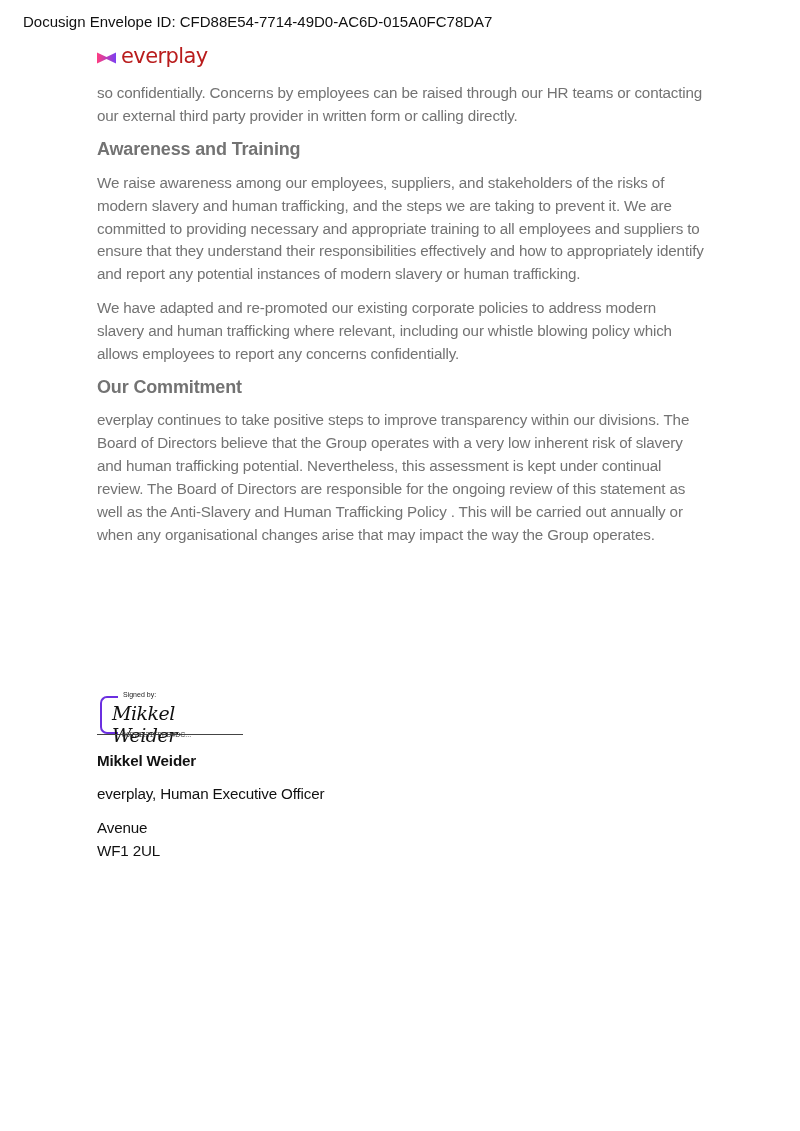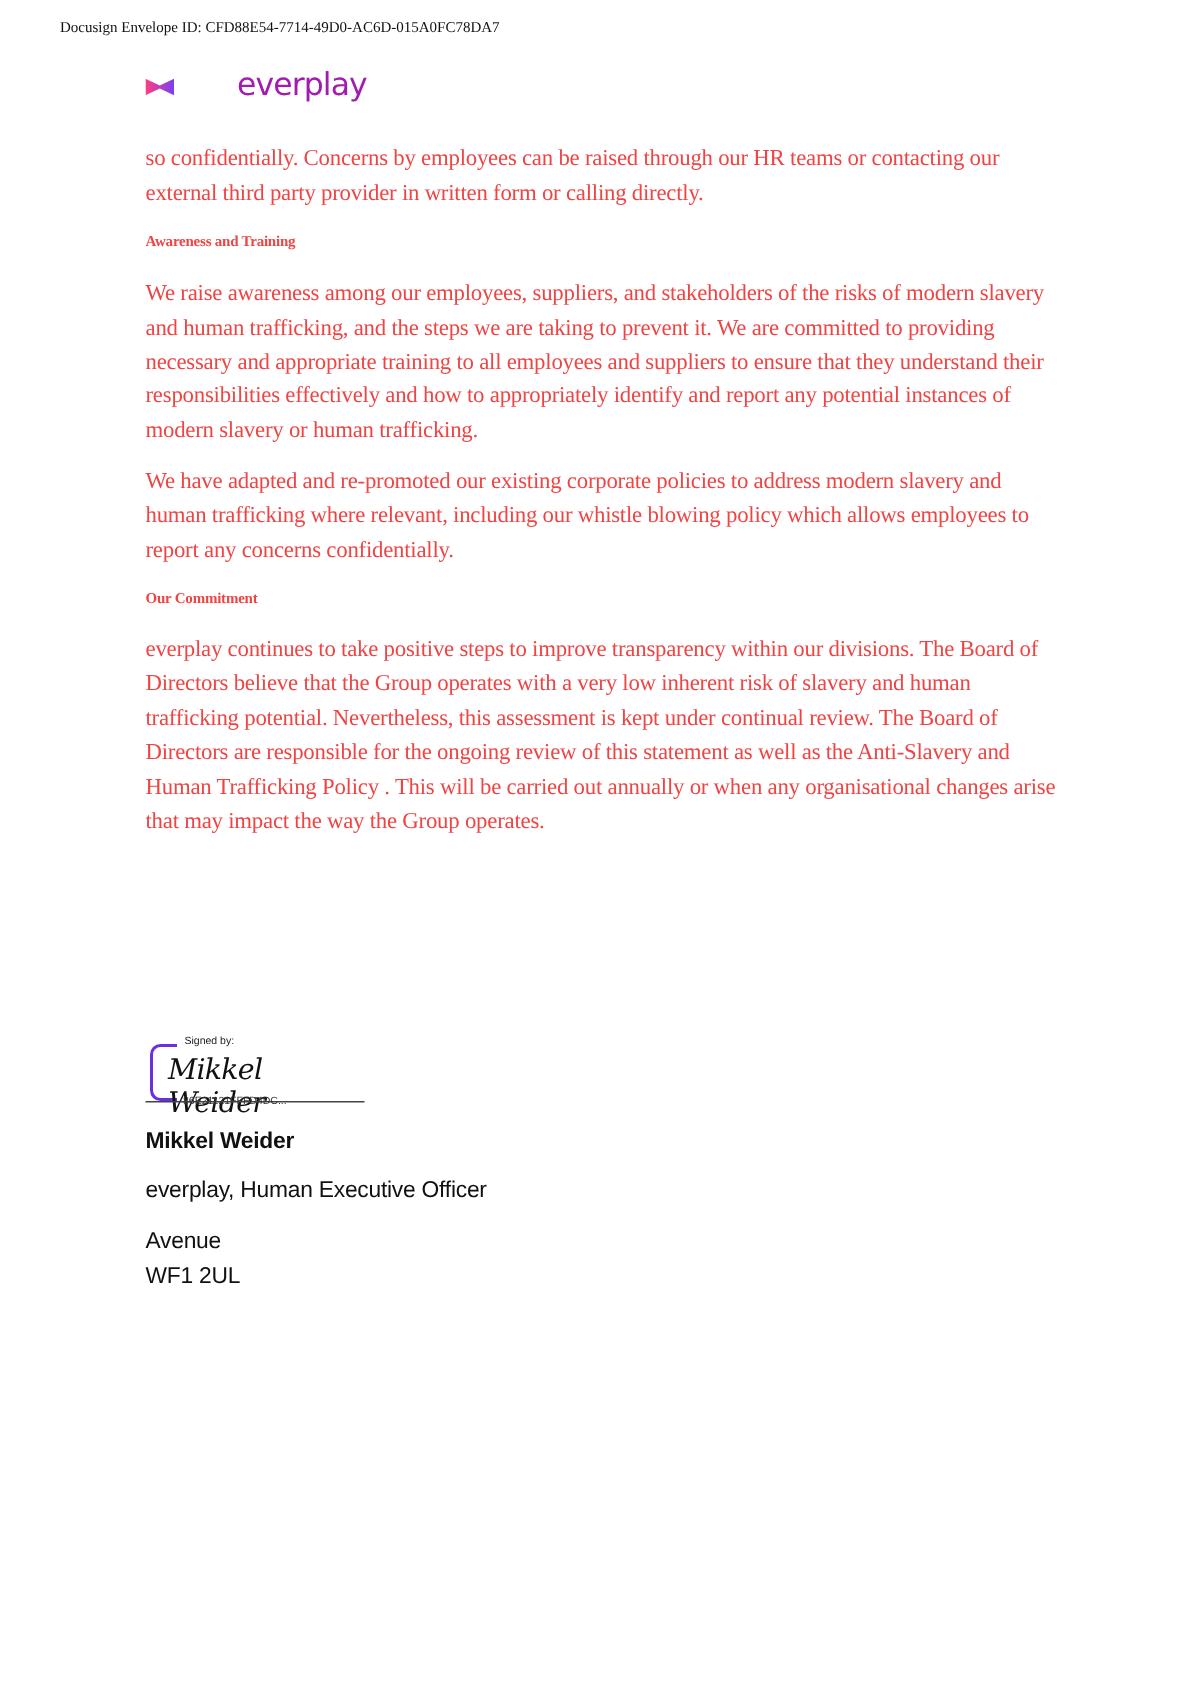--- a/index.html
+++ b/index.html
@@ -10,67 +10,66 @@
     body {
       width: 800px;
       height: 1131px;
       position: relative;
       overflow: hidden;
       color: #111111;
       font-family: "Liberation Sans", sans-serif;
     }
     .envelope-id {
       position: absolute;
-      left: 40px;
+      left: 23px;
       top: 13px;
-      font-family: Liberation Serif, serif;
-      font-size: 10px;
+      font-family: Liberation Sans, sans-serif;
+      font-size: 15px;
       color: #111;
       letter-spacing: 0;
     }
     .logo {
       position: absolute;
       left: 97px;
       top: 47px;
       display: flex;
       align-items: center;
       gap: 5px;
     }
     .logo-mark {
       width: 19px;
       height: 12px;
       display: block;
     }
     .logo-text {
       font-family: "DejaVu Sans", sans-serif;
       font-size: 21px;
       font-weight: 500;
-      color: #a21caf;
+      color: #b91c1c;
       letter-spacing: -0.6px;
       line-height: 1;
       transform: translateY(-1px);
-      margin-left: 37px;
     }
     .content {
       position: absolute;
       left: 97px;
-      top: 95px;
+      top: 82px;
       width: 610px;
-      font-family: Liberation Serif, serif;
+      font-family: Liberation Sans, sans-serif;
       font-size: 15.2px;
       line-height: 22.9px;
       letter-spacing: -0.15px;
-      color: #ef4444;
+      color: #737373;
     }
     .content p {
       margin: 0 0 10.5px 0;
     }
     .content h3 {
       margin: 0 0 10.5px 0;
-      font-size: 10px;
+      font-size: 18px;
       line-height: 22.9px;
       font-weight: bold;
     }
     .signature-block {
       position: absolute;
       left: 97px;
       top: 690px;
       width: 146px;
       height: 46px;
     }

